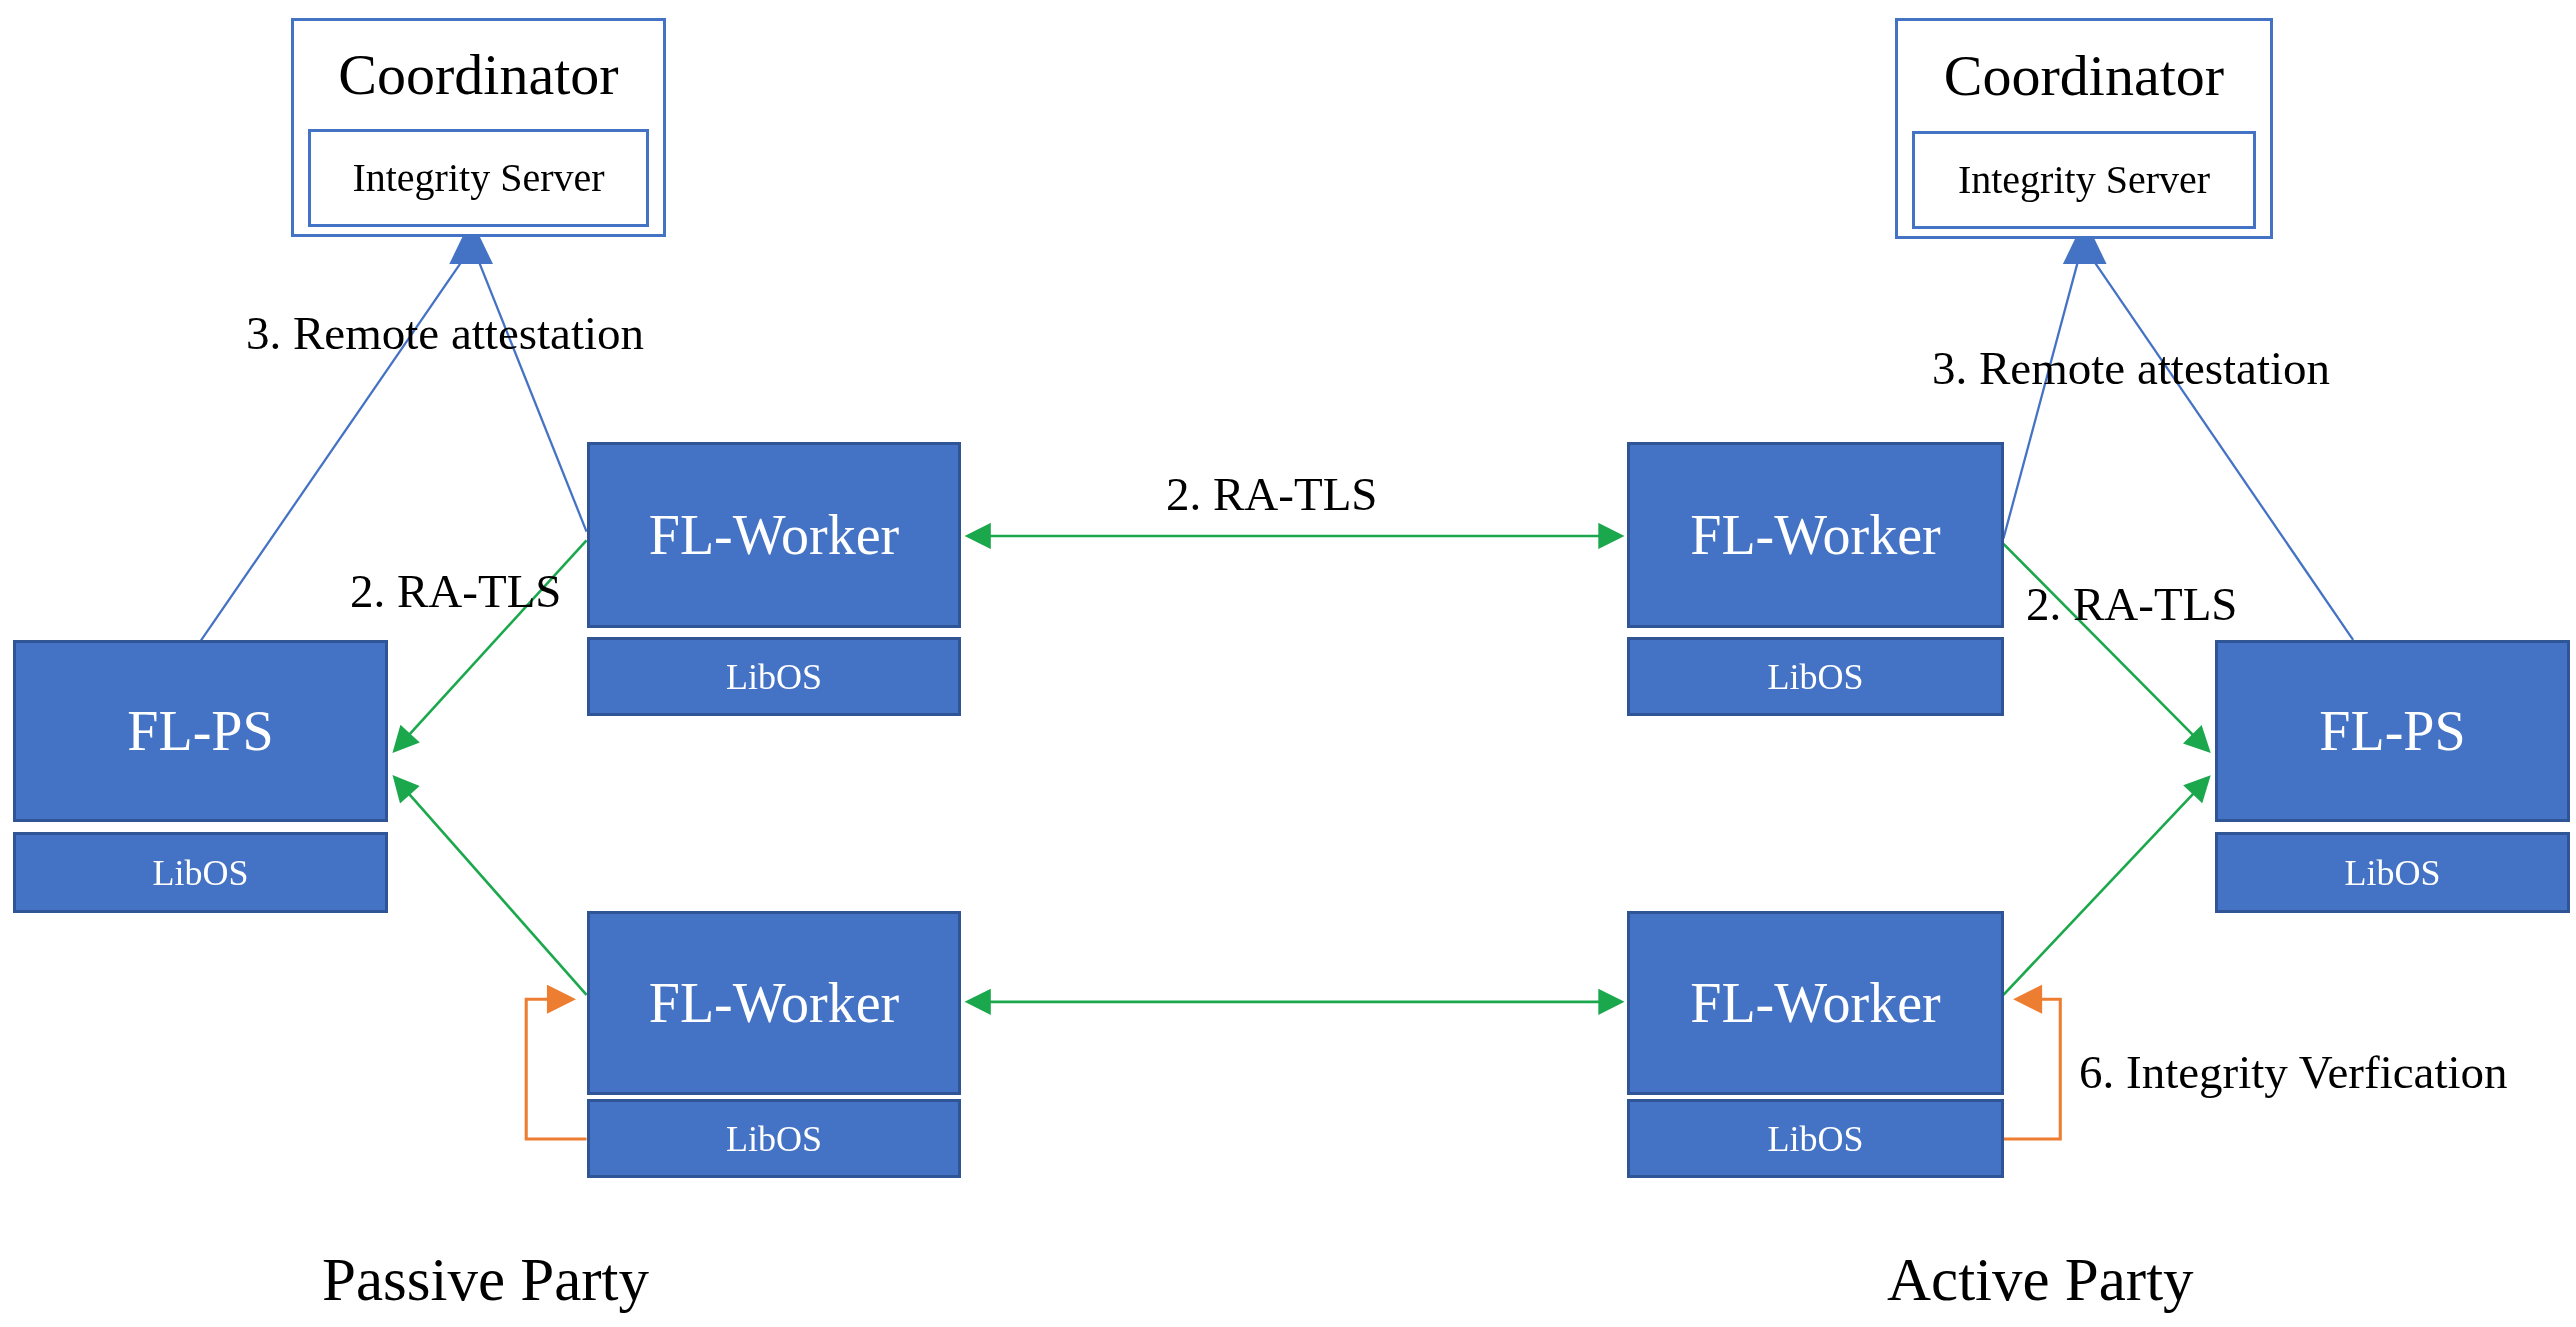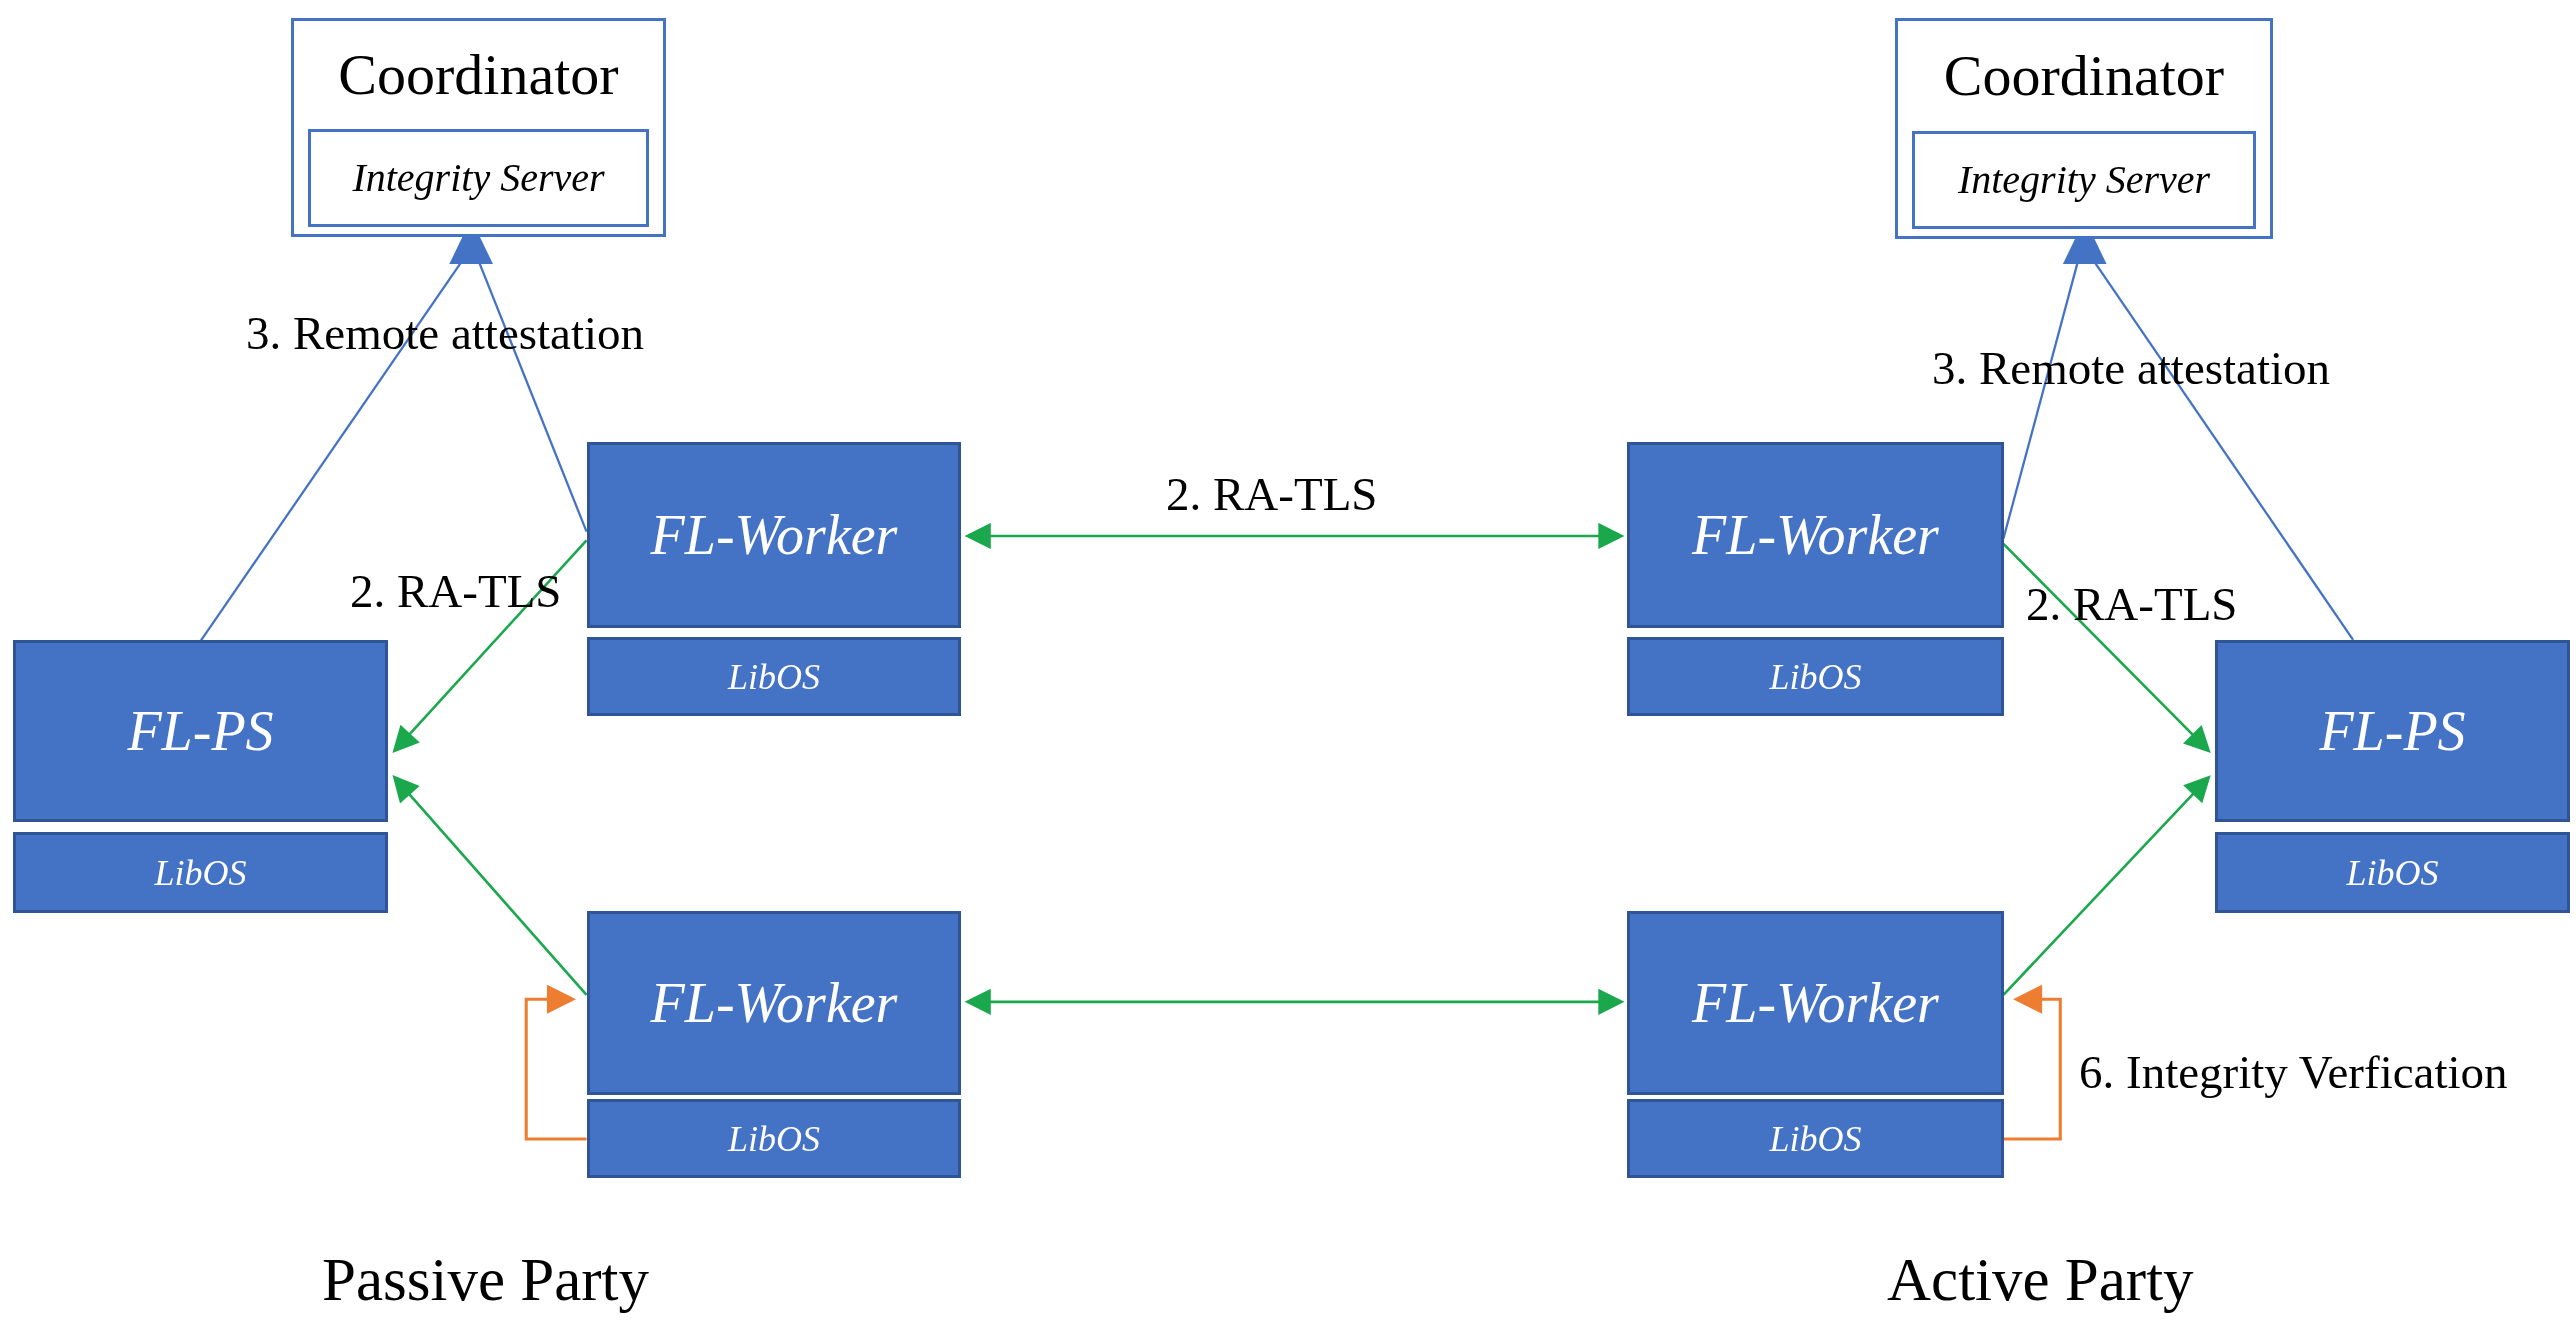--- a/index.html
+++ b/index.html
@@ -13,40 +13,40 @@
   .layer{position:absolute;left:0;top:0;width:100%;height:100%;}
   svg.layer{pointer-events:none;}
 
   
   .node{
     position:absolute;box-sizing:border-box;
     background:var(--node-fill,#4472C4);
     border:3.5px solid var(--node-border,#2F5597);
     color:var(--node-text,#fff);
     display:flex;align-items:center;justify-content:center;
-    font-size:56px;line-height:1;white-space:nowrap;font-style:italic;
+    font-size:56px;line-height:1;white-space:nowrap;
   }
   .node.small{font-size:36px;}
 
   
   .coordinator{
     position:absolute;box-sizing:border-box;
     background:var(--background,#fff);
     border:3.5px solid var(--coordinator-border,#4472C4);
     display:flex;flex-direction:column;
   }
   .coord-title{
     flex:1;display:flex;align-items:center;justify-content:center;
     font-size:58px;color:var(--text,#000);white-space:nowrap;
   }
   .coord-inner{
     box-sizing:border-box;margin:0 14px 7.9px 14px;height:98px;
     border:3.5px solid var(--coordinator-border,#4472C4);
     display:flex;align-items:center;justify-content:center;
-    font-size:40px;color:var(--text,#000);white-space:nowrap;font-style:italic;
+    font-size:40px;color:var(--text,#000);white-space:nowrap;
   }
 
   
   .edge-label{
     position:absolute;color:var(--text,#000);
     font-size:47px;line-height:1.1;white-space:nowrap;
   }
   .party-label{
     position:absolute;color:var(--text,#000);
     font-size:61px;line-height:1.1;white-space:nowrap;

